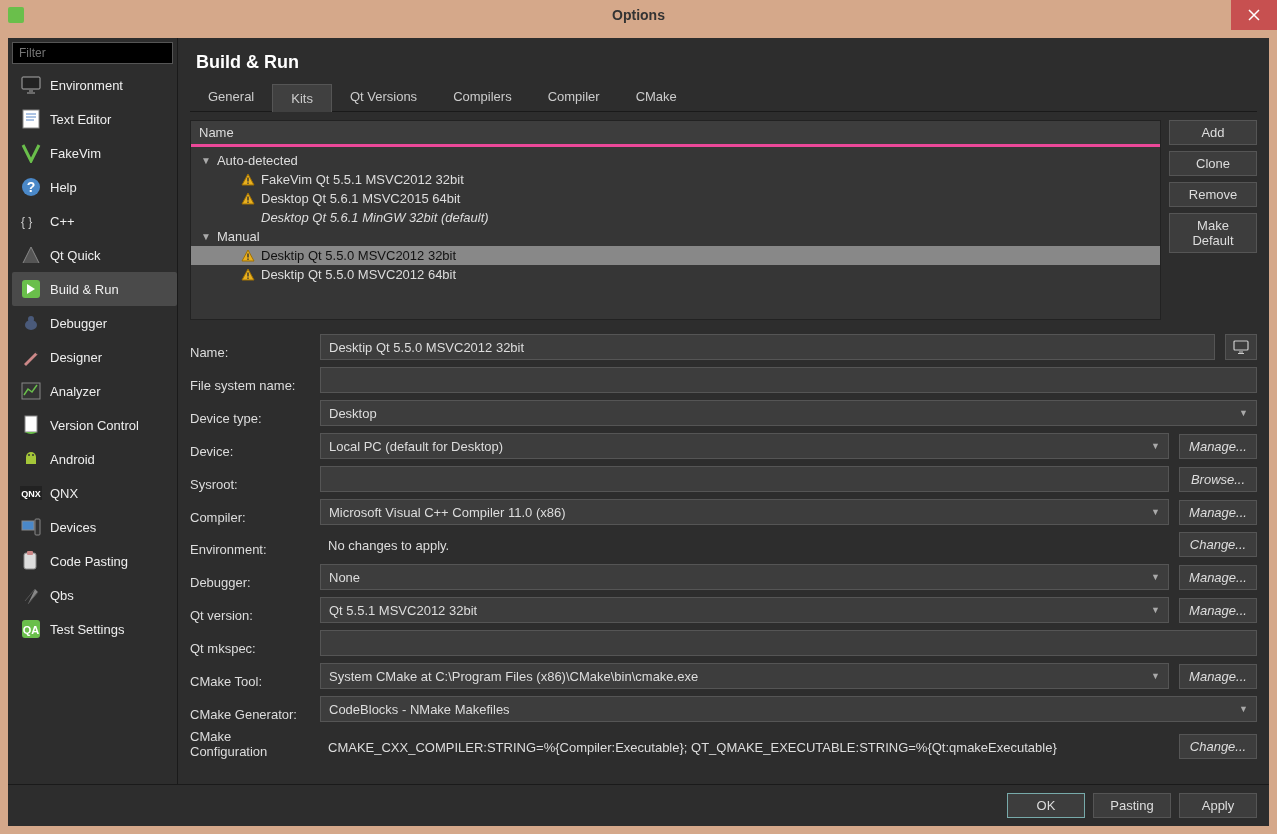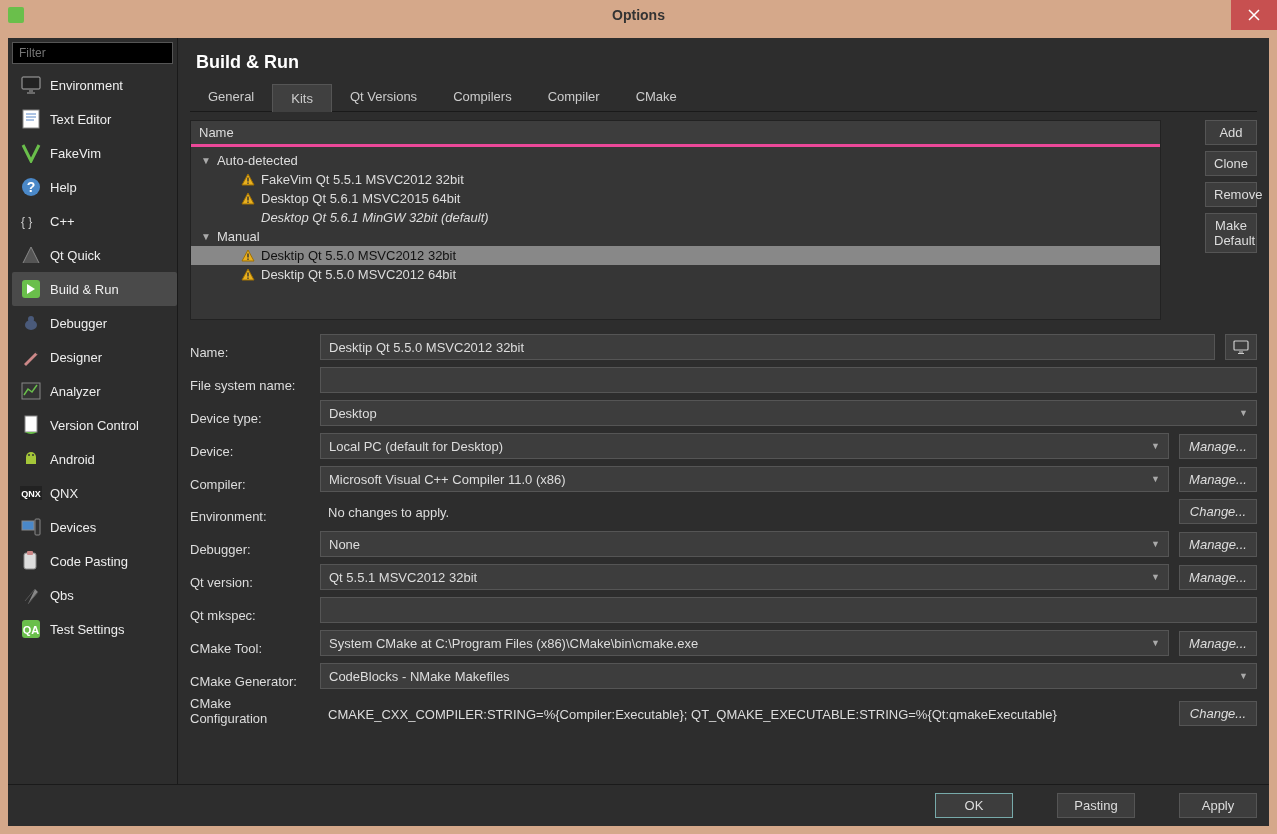--- a/index.html
+++ b/index.html
@@ -185,21 +185,20 @@
   gap: 6px;
 }
 .btn {
   background: #3d3d3d;
   border: 1px solid #555;
   color: #ddd;
   padding: 4px 8px;
   font-size: 13px;
   cursor: pointer;
   text-align: center;
-  margin-left: 36px;
 }
 .form {
   margin-top: 14px;
   display: flex;
   flex-direction: column;
   gap: 7px;
 }
 .form-row {
   display: flex;
   align-items: flex-end;
@@ -548,20 +547,25 @@
 
           <div class="form-row">
             <div class="form-label">Device:</div>
             <div class="form-select">
               <span>Local PC (default for Desktop)</span>
               <span class="caret">▼</span>
             </div>
             <div class="form-btn">Manage...</div>
           </div>
 
+          <div class="form-row">
+            <div class="form-label">Sysroot:</div>
+            <input class="form-input" value="" style="">
+            <div class="form-btn">Browse...</div>
+          </div>
 
           <div class="form-row">
             <div class="form-label">Compiler:</div>
             <div class="form-select">
               <span>Microsoft Visual C++ Compiler 11.0 (x86)</span>
               <span class="caret">▼</span>
             </div>
             <div class="form-btn">Manage...</div>
           </div>
 

